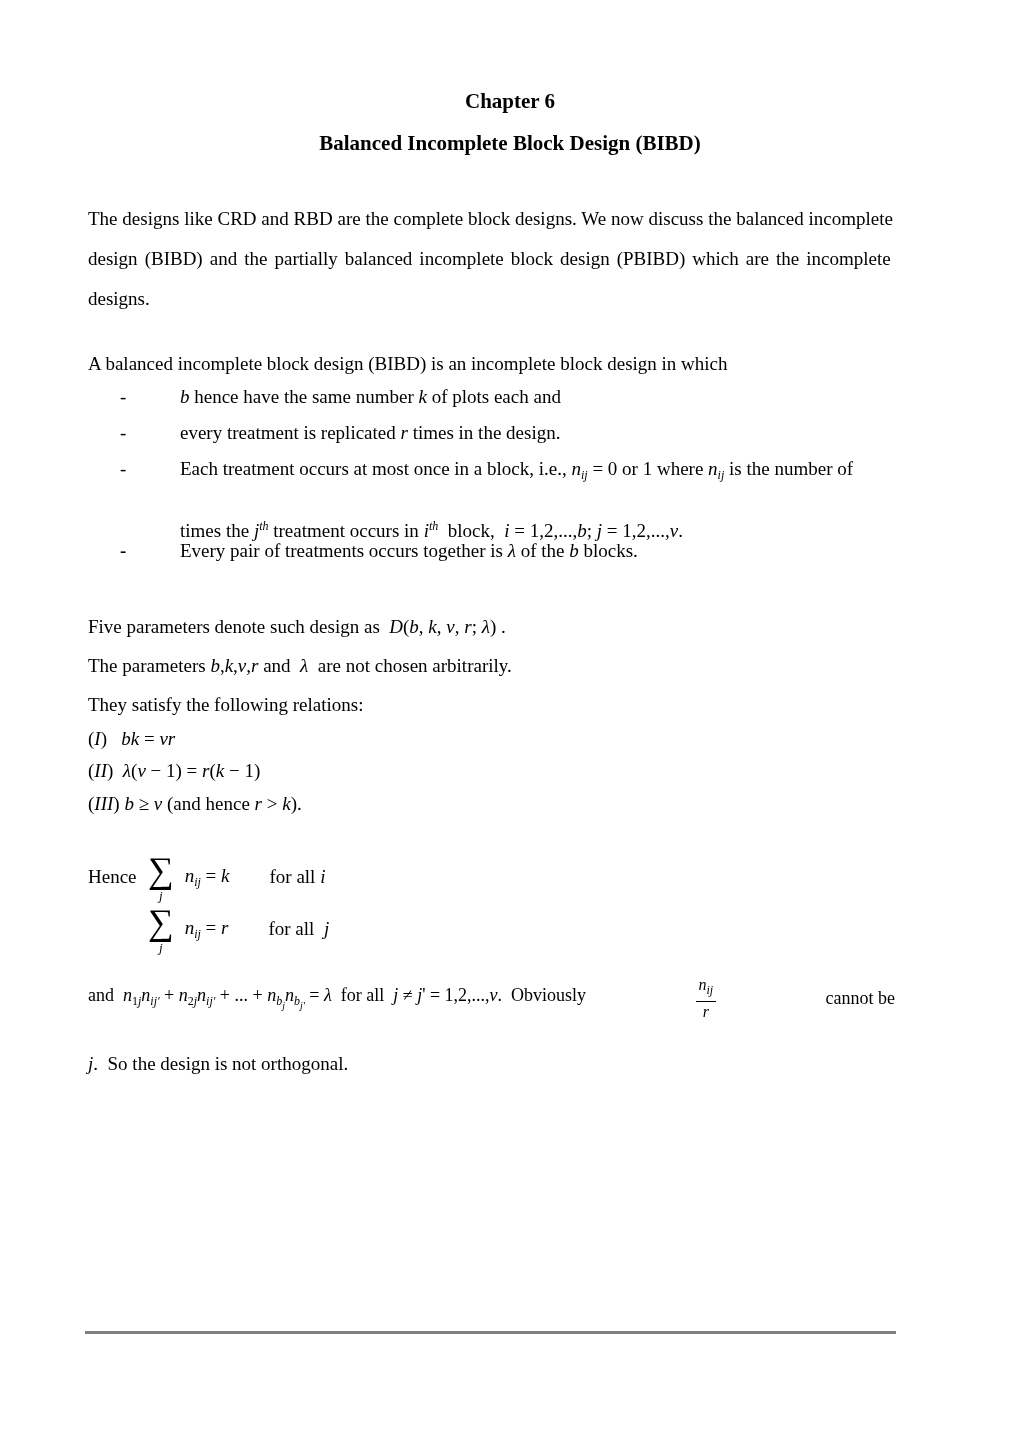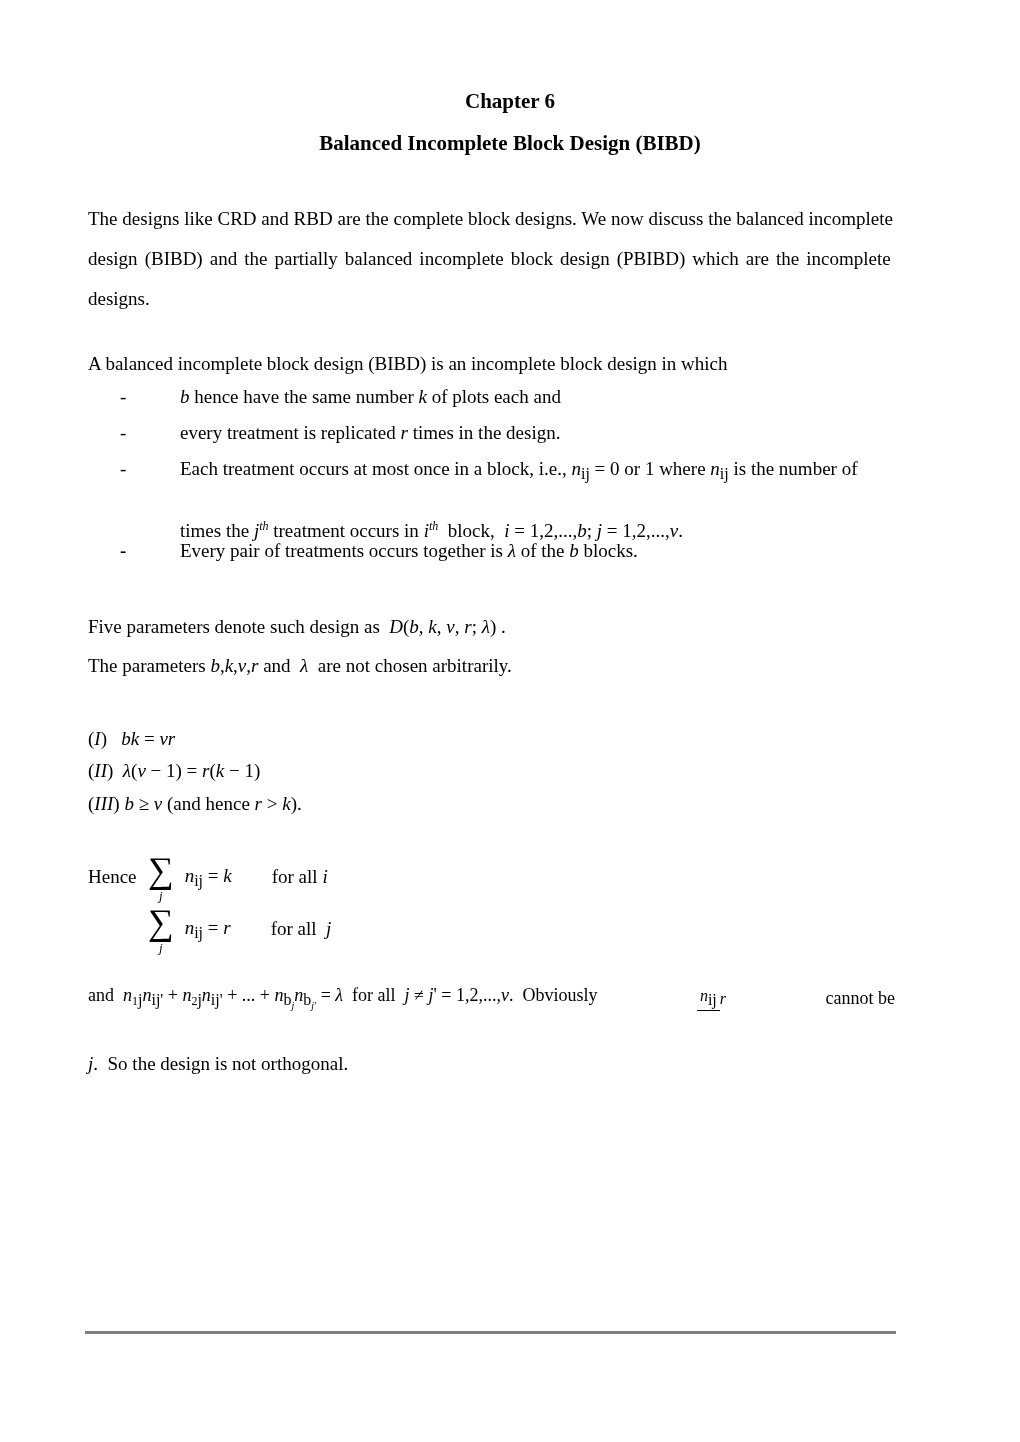--- a/index.html
+++ b/index.html
@@ -15,35 +15,35 @@
   .line { left:88px; width:900px; white-space:pre-wrap; line-height:28px; }
   .bullet-row { left:88px; width:930px; line-height:28px; }
   .bullet-row .dash { position:absolute; left:32px; top:0; }
   .bullet-row .btext { display:block; padding-left:92px; white-space:nowrap; }
   .cont { padding-left:92px; white-space:pre-wrap;margin-top:16px; }
 
   .run-r {}
   .run-i { font-style:italic; }
   .run-b { font-weight:bold; }
   .run-sub  { font-size:12px; vertical-align:-4px; }
-  .run-isub { font-size:16px; vertical-align:-4px; }
+  .run-isub { font-size:12px; vertical-align:-4px; font-style:italic; }
   .run-isub2{ font-size:10px; vertical-align:-8px; font-style:italic; }
   .run-isup { font-size:12px; vertical-align:7px; font-style:italic; }
 
   .sum-row { left:88px; width:852px; display:flex; align-items:center; height:54px; }
   .sum-prefix { display:inline-block; width:60px; white-space:pre; }
   .bigsum { display:inline-flex; flex-direction:column; align-items:center; margin-right:5px; }
   .sigma { font-size:36px; line-height:34px; }
   .sigma-under { font-size:13px; font-style:italic; line-height:13px; margin-top:2px; }
   .sum-expr { white-space:pre-wrap;margin-left:6px; }
   .sum-gap { display:inline-block; width:34px; }
 
   .ortho1 { left:88px; width:932px; display:flex; align-items:center; height:52px; font-size:18px;justify-content:space-between; }
   .ortho1 > span { flex:0 0 auto; white-space:pre; }
-  .frac { display:inline-flex; flex-direction:row; align-items:center; margin:0 8px; font-size:16px; }
+  .frac { display:inline-flex; flex-direction:column; align-items:center; margin:0 8px; font-size:16px; }
   .frac-top { border-bottom:1.5px solid #000; padding:0 3px 1px 3px; line-height:19px; }
   .frac-bot { line-height:19px; }
 
   .footer-rule { left:85px; top:1331px; width:853px; height:3px; background:#7f7f7f; }
   .footer-text { left:88px; top:1337px; white-space:pre; font-size:19px; line-height:26px; }
   .pagenum { left:948px; top:1344px; font-size:21px; color:#1f3347; }
 </style>
 </head>
 <body>
 
@@ -77,20 +77,21 @@
 
   <div class="abs bullet-row" style="top:537px">
     <span class="dash"><span class="run-b">-</span></span>
     <span class="btext"><span class="run-r">Every pair of treatments occurs together is  </span><span class="run-i">λ</span><span class="run-r">  of the </span><span class="run-i">b</span><span class="run-r"> blocks.</span></span>
   </div>
 
   <div class="abs line" style="top:613px"><span class="run-r">Five parameters denote such design as  </span><span class="run-i">D</span><span class="run-r">(</span><span class="run-i">b</span><span class="run-r">, </span><span class="run-i">k</span><span class="run-r">, </span><span class="run-i">v</span><span class="run-r">, </span><span class="run-i">r</span><span class="run-r">; </span><span class="run-i">λ</span><span class="run-r">) .</span></div>
 
   <div class="abs line" style="top:652px"><span class="run-r">The parameters </span><span class="run-i">b</span><span class="run-r">,</span><span class="run-i">k</span><span class="run-r">,</span><span class="run-i">v</span><span class="run-r">,</span><span class="run-i">r</span><span class="run-r"> and  </span><span class="run-i">λ</span><span class="run-r">  are not chosen arbitrarily.</span></div>
 
+  <div class="abs line" style="top:691px">They satisfy the following relations:</div>
 
   <div class="abs line" style="top:725px"><span class="run-r">(</span><span class="run-i">I</span><span class="run-r">)   </span><span class="run-i">bk</span><span class="run-r"> = </span><span class="run-i">vr</span></div>
   <div class="abs line" style="top:757px"><span class="run-r">(</span><span class="run-i">II</span><span class="run-r">)  </span><span class="run-i">λ</span><span class="run-r">(</span><span class="run-i">v</span><span class="run-r"> − 1) = </span><span class="run-i">r</span><span class="run-r">(</span><span class="run-i">k</span><span class="run-r"> − 1)</span></div>
   <div class="abs line" style="top:790px"><span class="run-r">(</span><span class="run-i">III</span><span class="run-r">) </span><span class="run-i">b</span><span class="run-r"> ≥ </span><span class="run-i">v</span><span class="run-r"> (and hence </span><span class="run-i">r</span><span class="run-r"> &gt; </span><span class="run-i">k</span><span class="run-r">).</span></div>
 
   <div class="abs sum-row" style="top:850px">
     <span class="sum-prefix">Hence </span>
     <span class="bigsum">
       <span class="sigma">∑</span>
       <span class="sigma-under">j</span>

